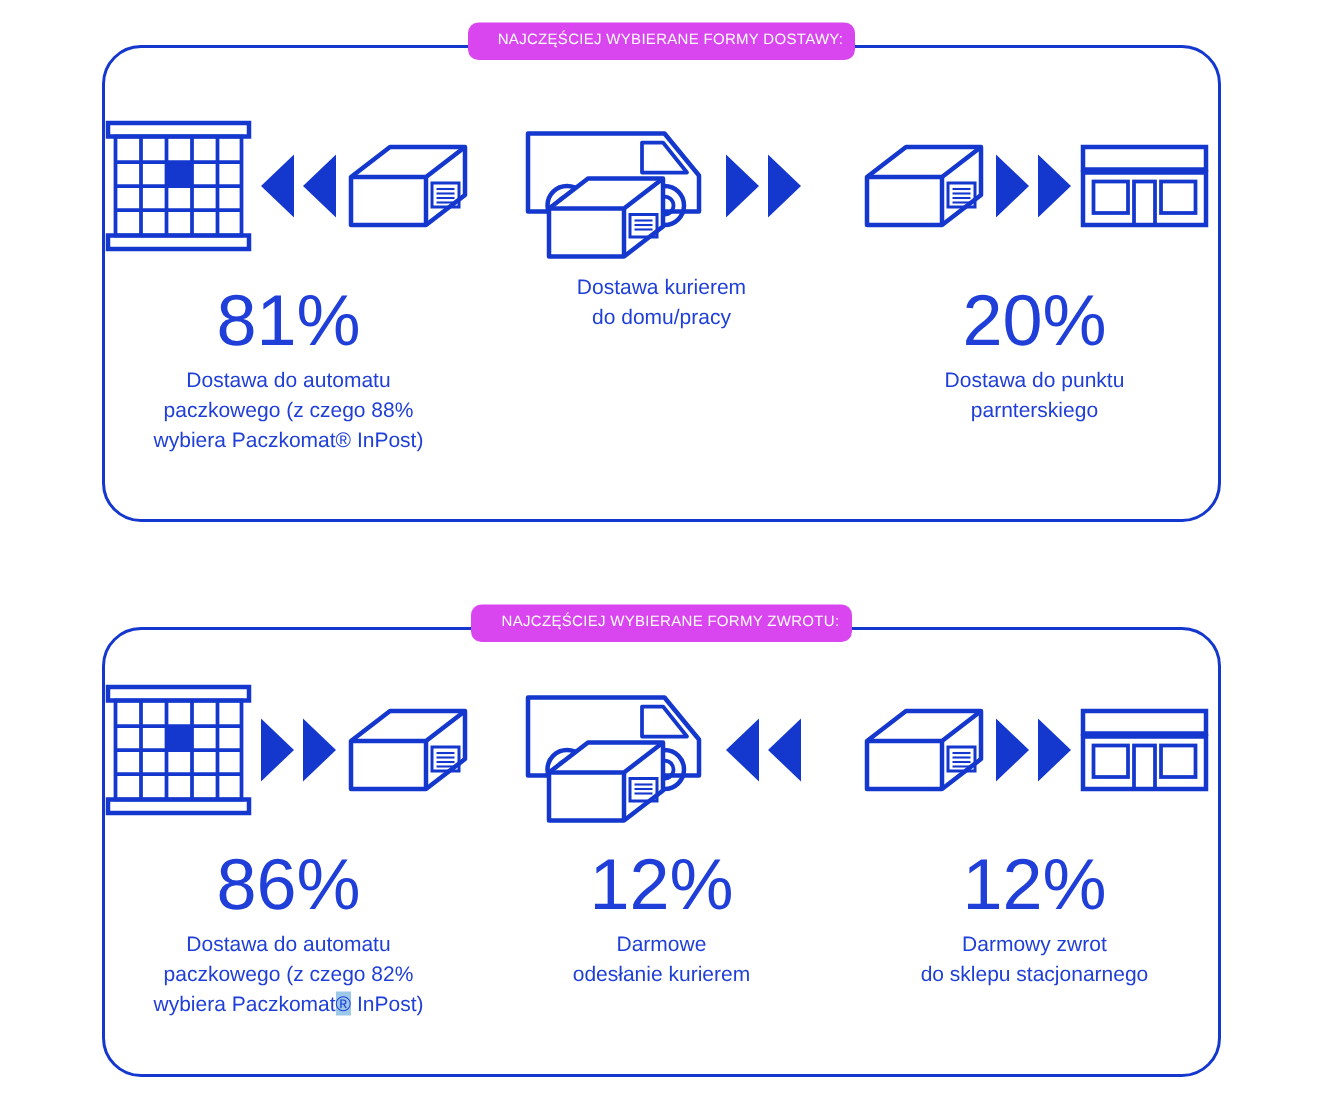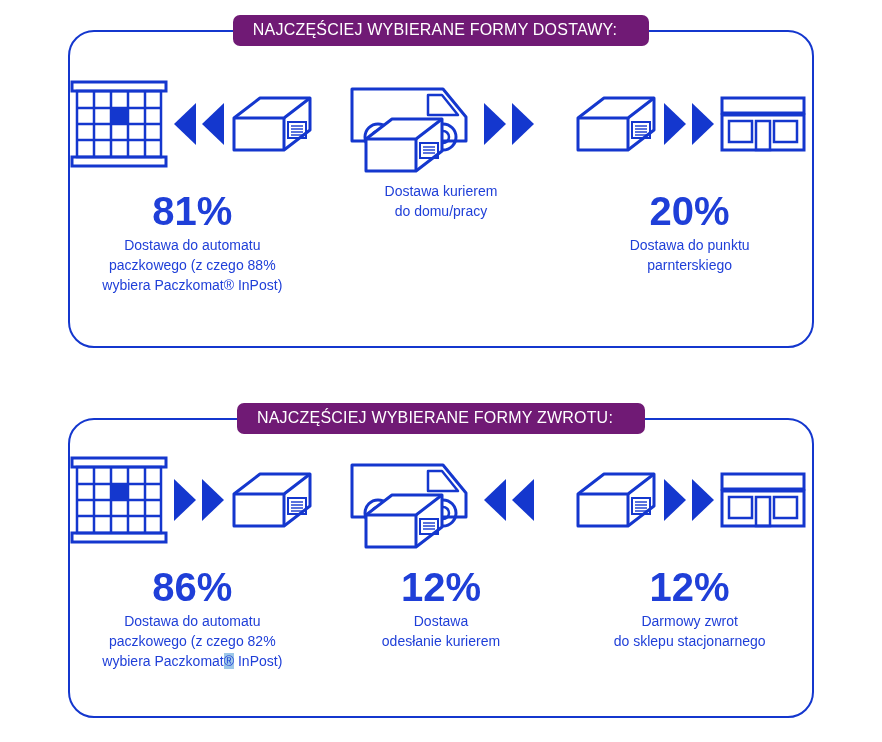--- a/index.html
+++ b/index.html
@@ -40,25 +40,25 @@
     position: absolute;
     top: -15px;
     left: 0;
     width: 100%;
     display: flex;
     justify-content: center;
     align-items: center;
     pointer-events: none;
   }
   .banner {
-    background: #701a75;
+    background: #d946ef;
     color: #ffffff;
-    font-size: 16px;
+    font-size: 10px;
     letter-spacing: 0.2px;
-    padding: 7px 32px 8px 20px;
+    padding: 7px 8px 8px 20px;
     border-radius: 7px;
     white-space: nowrap;
     pointer-events: auto;
     line-height: 1;
   }
 
   
   .cols {
     position: absolute;
     left: 0; right: 0;
@@ -79,24 +79,24 @@
   .icon-row {
     height: 108px;
     display: flex;
     align-items: center;
     justify-content: center;
     gap: 6px;
   }
 
   .pct {
     color: #1F3FD8;
-    font-size: 40px;
+    font-size: 48px;
     line-height: 1.05;
     margin-top: 12px;
-    font-weight: 700;
+    font-weight: 400;
   }
   .caption {
     color: #1F3FD8;
     font-size: 14px;
     line-height: 1.42;
     text-align: center;
     margin-top: 4px;
     white-space: pre-line;
   }
   .caption .sel { background: #9EC8E8; }
@@ -300,21 +300,21 @@
               <line x1="75" y1="73" x2="87" y2="73" stroke="#1437CE" stroke-width="1.4"></line>
               <line x1="75" y1="76" x2="87" y2="76" stroke="#1437CE" stroke-width="1.4"></line>
             </svg>
           </span>
           <span class="arrows">
             <span class="arrow left"></span>
             <span class="arrow left"></span>
           </span>
         </div>
         <div class="pct">12%</div>
-        <div class="caption">Dostawa
+        <div class="caption">Darmowe
 odesłanie kurierem</div>
       </div>
 
       <div class="col">
         <div class="icon-row">
           <span>
             <svg width="84" height="64" viewBox="0 0 84 64">
               <path d="M4 26 L30 6 L80 6 L80 38 L54 58 L4 58 Z" fill="none" stroke="#1437CE" stroke-width="3" stroke-linejoin="round"></path>
               <path d="M4 26 L54 26 L80 6" fill="none" stroke="#1437CE" stroke-width="3" stroke-linejoin="round"></path>
               <line x1="54" y1="26" x2="54" y2="58" stroke="#1437CE" stroke-width="3"></line>

